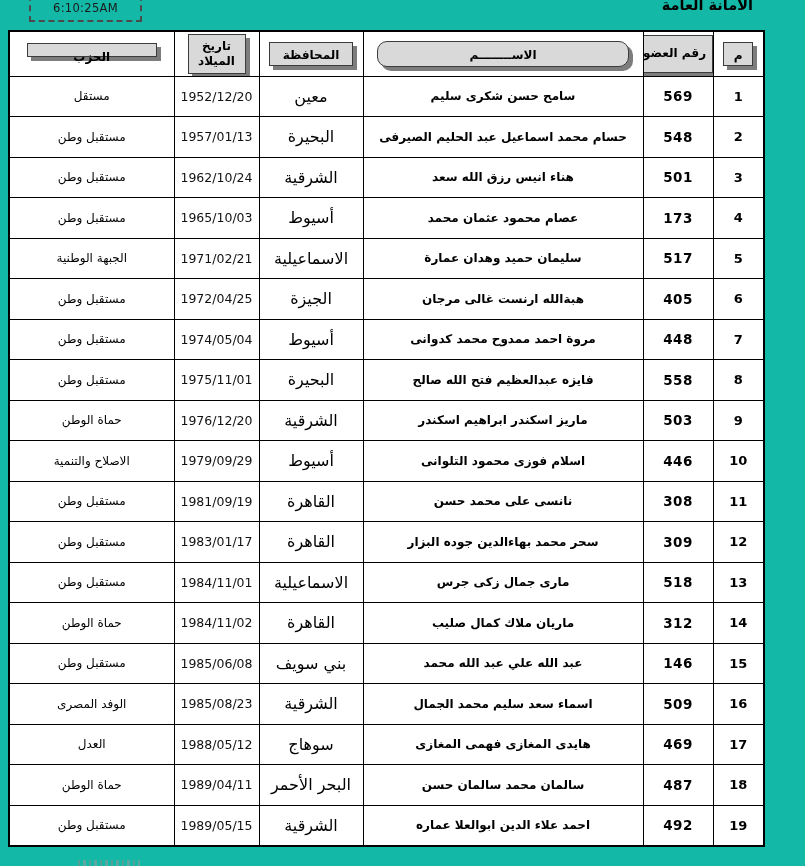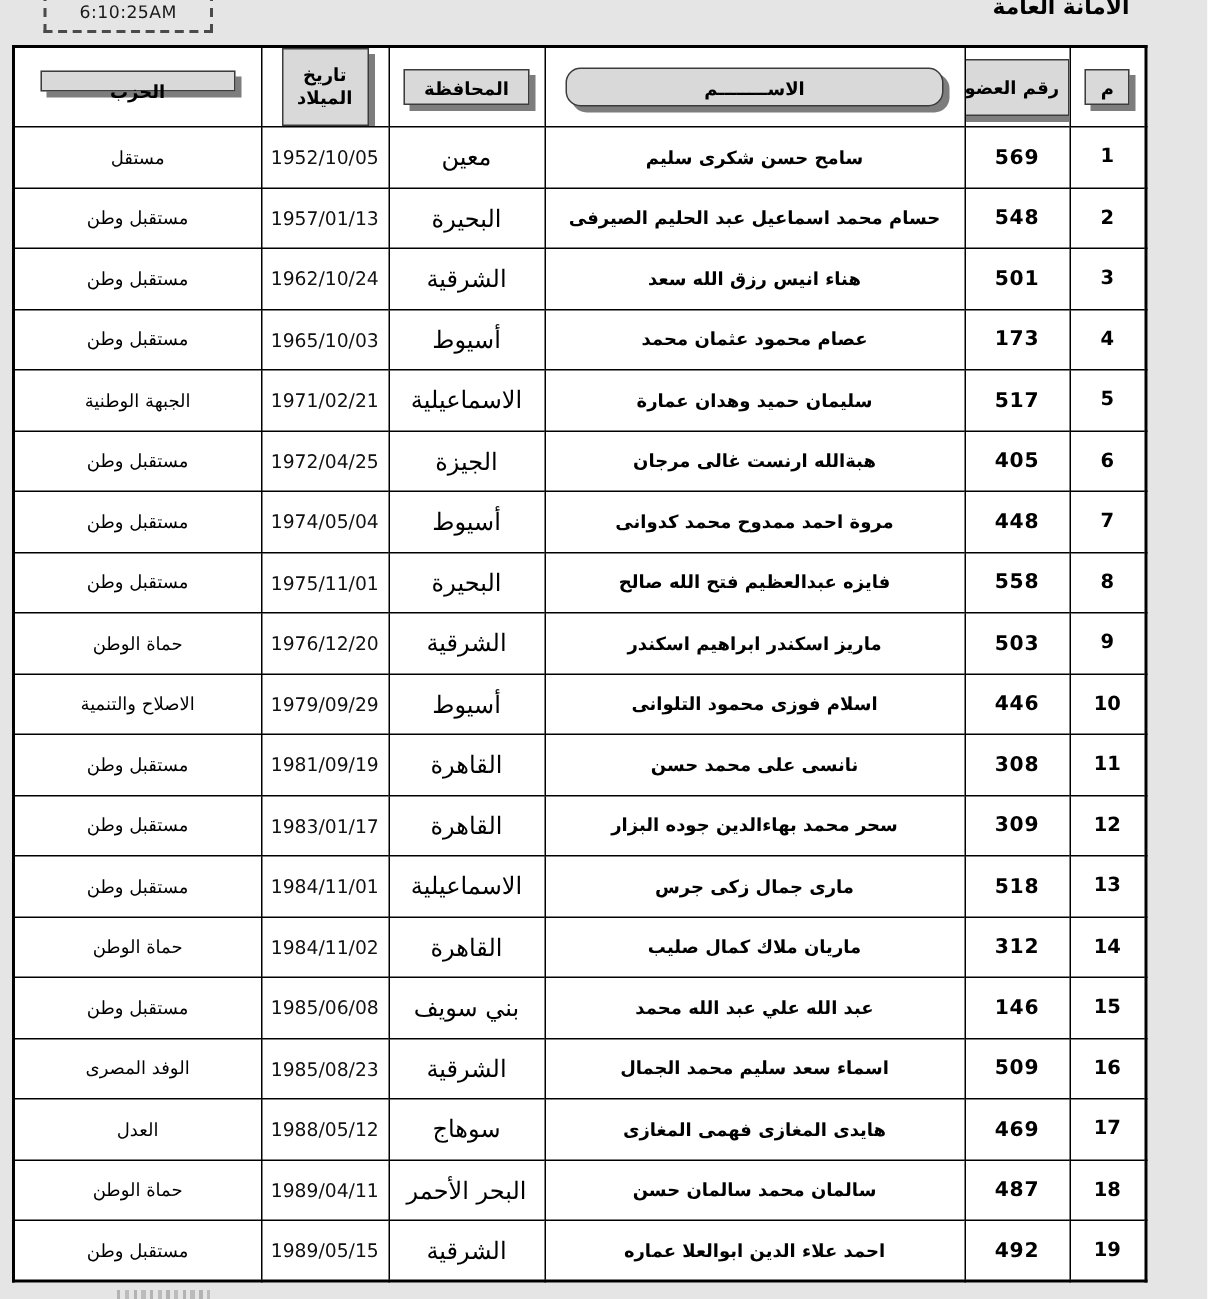--- a/index.html
+++ b/index.html
@@ -1,16 +1,16 @@
 <!DOCTYPE html>
 <html lang="ar"><head>
 <meta charset="utf-8">
 <style>
   html,body{margin:0;padding:0;background:#fff;}
-  .page{position:relative;width:805px;height:866px;background:#e5e5e5;overflow:hidden;
+  .page{position:relative;width:805px;height:866px;background:#14b8a6;overflow:hidden;
         font-family:"DejaVu Sans",sans-serif;color:#000;}
 
   
   .timestamp-box{position:absolute;left:29px;top:-16px;width:113px;height:38px;
         border:2px dashed #4a4a4a;display:flex;align-items:center;justify-content:center;
         padding-top:10px;box-sizing:border-box;}
   .timestamp-box span{font-size:11.5px;color:#1a1a1a;letter-spacing:0.3px;}
 
   
   .page-title{position:absolute;right:52px;top:-3px;font-size:14.5px;font-weight:bold;}
@@ -25,21 +25,21 @@
   tbody tr{height:40.5px;}
 
   
   .btn3d{display:inline-block;background:#d9d9d9;border:1px solid #3c3c3c;
         box-shadow:4px 4px 0 #7d7d7d;font-weight:bold;font-size:12px;line-height:1.25;
         padding:3px 4px;box-sizing:border-box;}
   .b-serial{width:30px;height:24px;line-height:18px;}
   .b-member{width:76px;height:38px;display:inline-flex;align-items:center;justify-content:center;}
   .b-name{width:252px;height:26px;line-height:20px;border-radius:10px;}
   .b-gov{width:84px;height:24px;line-height:18px;}
-  .b-date{width:58px;height:52px;display:inline-flex;align-items:center;justify-content:center;}
+  .b-date{width:58px;height:40px;display:inline-flex;align-items:center;justify-content:center;}
   .b-party{width:130px;height:14px;line-height:20px;}
 
   
   .c-serial{font-weight:bold;font-size:13px;}
   .c-member{font-weight:bold;font-size:13.5px;letter-spacing:0.5px;}
   .c-name{font-weight:bold;font-size:12px;}
   .c-gov{font-size:16px;}
   .c-date{font-size:12.5px;direction:ltr;color:#111;}
   .c-party{font-size:12px;}
 
@@ -88,21 +88,21 @@
           <div class="btn3d b-party">الحزب</div>
         </th>
       </tr>
     </thead>
     <tbody id="tbody">
         <tr>
           <td class="c-serial">1</td>
           <td class="c-member">569</td>
           <td class="c-name">سامح حسن شكرى سليم</td>
           <td class="c-gov">معين</td>
-          <td class="c-date" dir="ltr">1952/10/05</td>
+          <td class="c-date" dir="ltr">1952/12/20</td>
           <td class="c-party">مستقل</td>
         </tr>
         <tr>
           <td class="c-serial">2</td>
           <td class="c-member">548</td>
           <td class="c-name">حسام محمد اسماعيل عبد الحليم الصيرفى</td>
           <td class="c-gov">البحيرة</td>
           <td class="c-date" dir="ltr">1957/01/13</td>
           <td class="c-party">مستقبل وطن</td>
         </tr>

